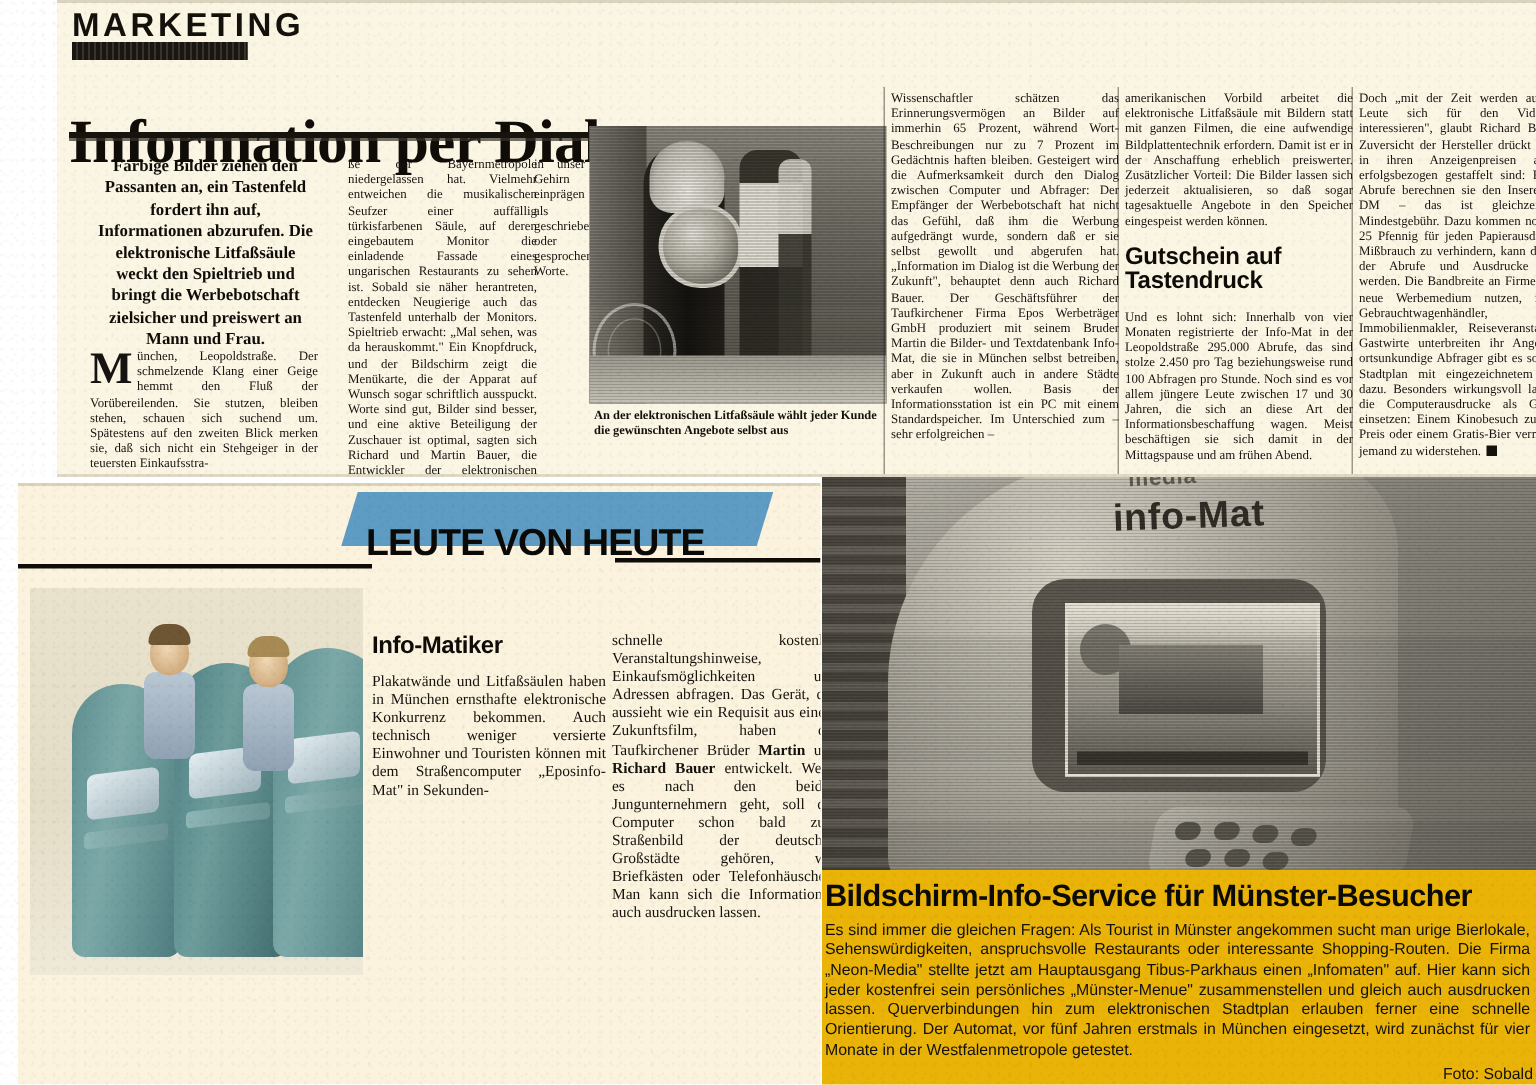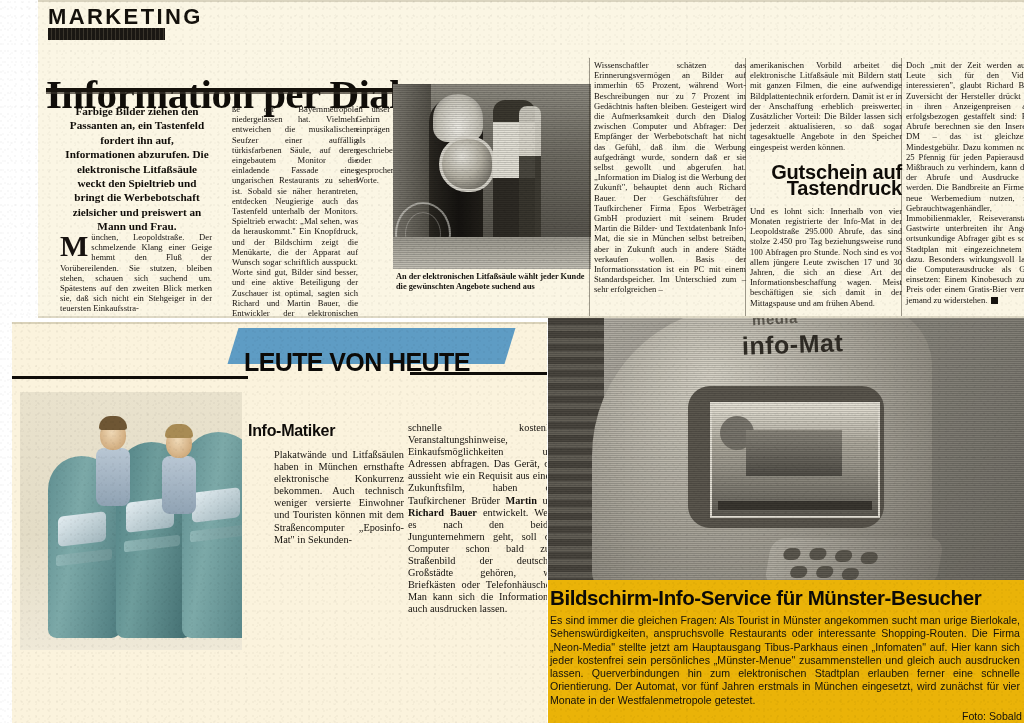--- a/index.html
+++ b/index.html
@@ -153,21 +153,21 @@
     position:absolute;left:358px;top:272px;width:191px;
     font-weight:700;font-size:8.3px;line-height:9.8px;color:#14110d;
   }
 
   #t-col4{left:556px;top:60px;width:152px;}
   #t-col5a{left:712px;top:60px;width:152px;}
   #t-col6{left:868px;top:60px;width:152px;}
 
   .subhead{
     font-family:"Liberation Sans", sans-serif;
-    font-weight:700;font-size:20px;line-height:16px;text-align:right;
+    font-weight:700;font-size:16px;line-height:16px;text-align:left;
     color:#0f0c08;margin:12px 0 10px 0;letter-spacing:-.2px;
   }
   .endmark{display:inline-block;width:7px;height:7px;background:#15120e;vertical-align:-1px;margin-left:4px;}
 
   .vrule{position:absolute;width:1px;background:rgba(40,35,25,.45);}
 
   
   .lvh-band{
     position:absolute;left:221px;top:6px;width:277px;height:36px;
     background:#5e9cc4;
@@ -325,21 +325,21 @@
       <div class="kiosk-col"></div>
       <div class="kiosk-hood"></div>
       <div class="kiosk-screen"></div>
       <div class="person"></div>
       <div class="person2"></div>
       <div class="bike"></div>
       <div class="photo-ground"></div>
       <div class="halftone"></div>
     </div>
 
-    <div class="caption">An der elektronischen Litfaßsäule wählt jeder Kunde die gewünschten Angebote suchend aus</div>
+    <div class="caption">An der elektronischen Litfaßsäule wählt jeder Kunde die gewünschten Angebote selbst aus</div>
 
     <div class="vrule" style="left:551px;top:58px;height:258px;"></div>
     <div class="vrule" style="left:707px;top:58px;height:258px;"></div>
     <div class="vrule" style="left:863px;top:58px;height:258px;"></div>
 
     <div class="col" id="t-col4">
       <p>Wissenschaftler schätzen das Erinnerungsvermögen an Bilder auf immerhin 65 Prozent, während Wort-Beschreibungen nur zu 7 Prozent im Gedächtnis haften bleiben. Gesteigert wird die Aufmerksamkeit durch den Dialog zwischen Computer und Abfrager: Der Empfänger der Werbebotschaft hat nicht das Gefühl, daß ihm die Werbung aufgedrängt wurde, sondern daß er sie selbst gewollt und abgerufen hat. „Information im Dialog ist die Werbung der Zukunft", behauptet denn auch Richard Bauer. Der Geschäftsführer der Taufkirchener Firma Epos Werbeträger GmbH produziert mit seinem Bruder Martin die Bilder- und Textdatenbank Info-Mat, die sie in München selbst betreiben, aber in Zukunft auch in andere Städte verkaufen wollen. Basis der Informationsstation ist ein PC mit einem Standardspeicher. Im Unterschied zum – sehr erfolgreichen –</p>
     </div>
 
     <div class="col" id="t-col5a">
@@ -377,21 +377,21 @@
       <div class="torso ts1"></div>
       <div class="torso ts2"></div>
       <div class="head h1"></div>
       <div class="hair hr1"></div>
       <div class="head h2"></div>
       <div class="hair hr2"></div>
     </div>
 
     <div id="l-col1" style="position:absolute;">
       <div class="im-head">Info-Matiker</div>
-      <div class="body-serif" style="margin-top:9px;margin-left:26px;">Plakatwände und Litfaßsäulen haben in München ernsthafte elektronische Konkurrenz bekommen. Auch technisch weniger versierte Einwohner und Touristen können mit dem Straßencomputer „Eposinfo-Mat" in Sekunden-</div>
+      <div class="body-serif" style="margin-top:9px;">Plakatwände und Litfaßsäulen haben in München ernsthafte elektronische Konkurrenz bekommen. Auch technisch weniger versierte Einwohner und Touristen können mit dem Straßencomputer „Eposinfo-Mat" in Sekunden-</div>
     </div>
 
     <div id="l-col2" class="body-serif" style="position:absolute;">
       <span>schnelle kostenlos Veranstaltungshinweise, Einkaufsmöglichkeiten und Adressen abfragen. Das Gerät, das aussieht wie ein Requisit aus einem Zukunftsfilm, haben die Taufkirchener Brüder </span><b>Martin</b><span> und </span><b>Richard Bauer</b><span> entwickelt. Wenn es nach den beiden Jungunternehmern geht, soll der Computer schon bald zum Straßenbild der deutschen Großstädte gehören, wie Briefkästen oder Telefonhäuschen. Man kann sich die Informationen auch ausdrucken lassen.</span>
     </div>
 
   </div>
 
   <div class="clip" id="clip-right">
     <div class="clip-edge-top"></div>

